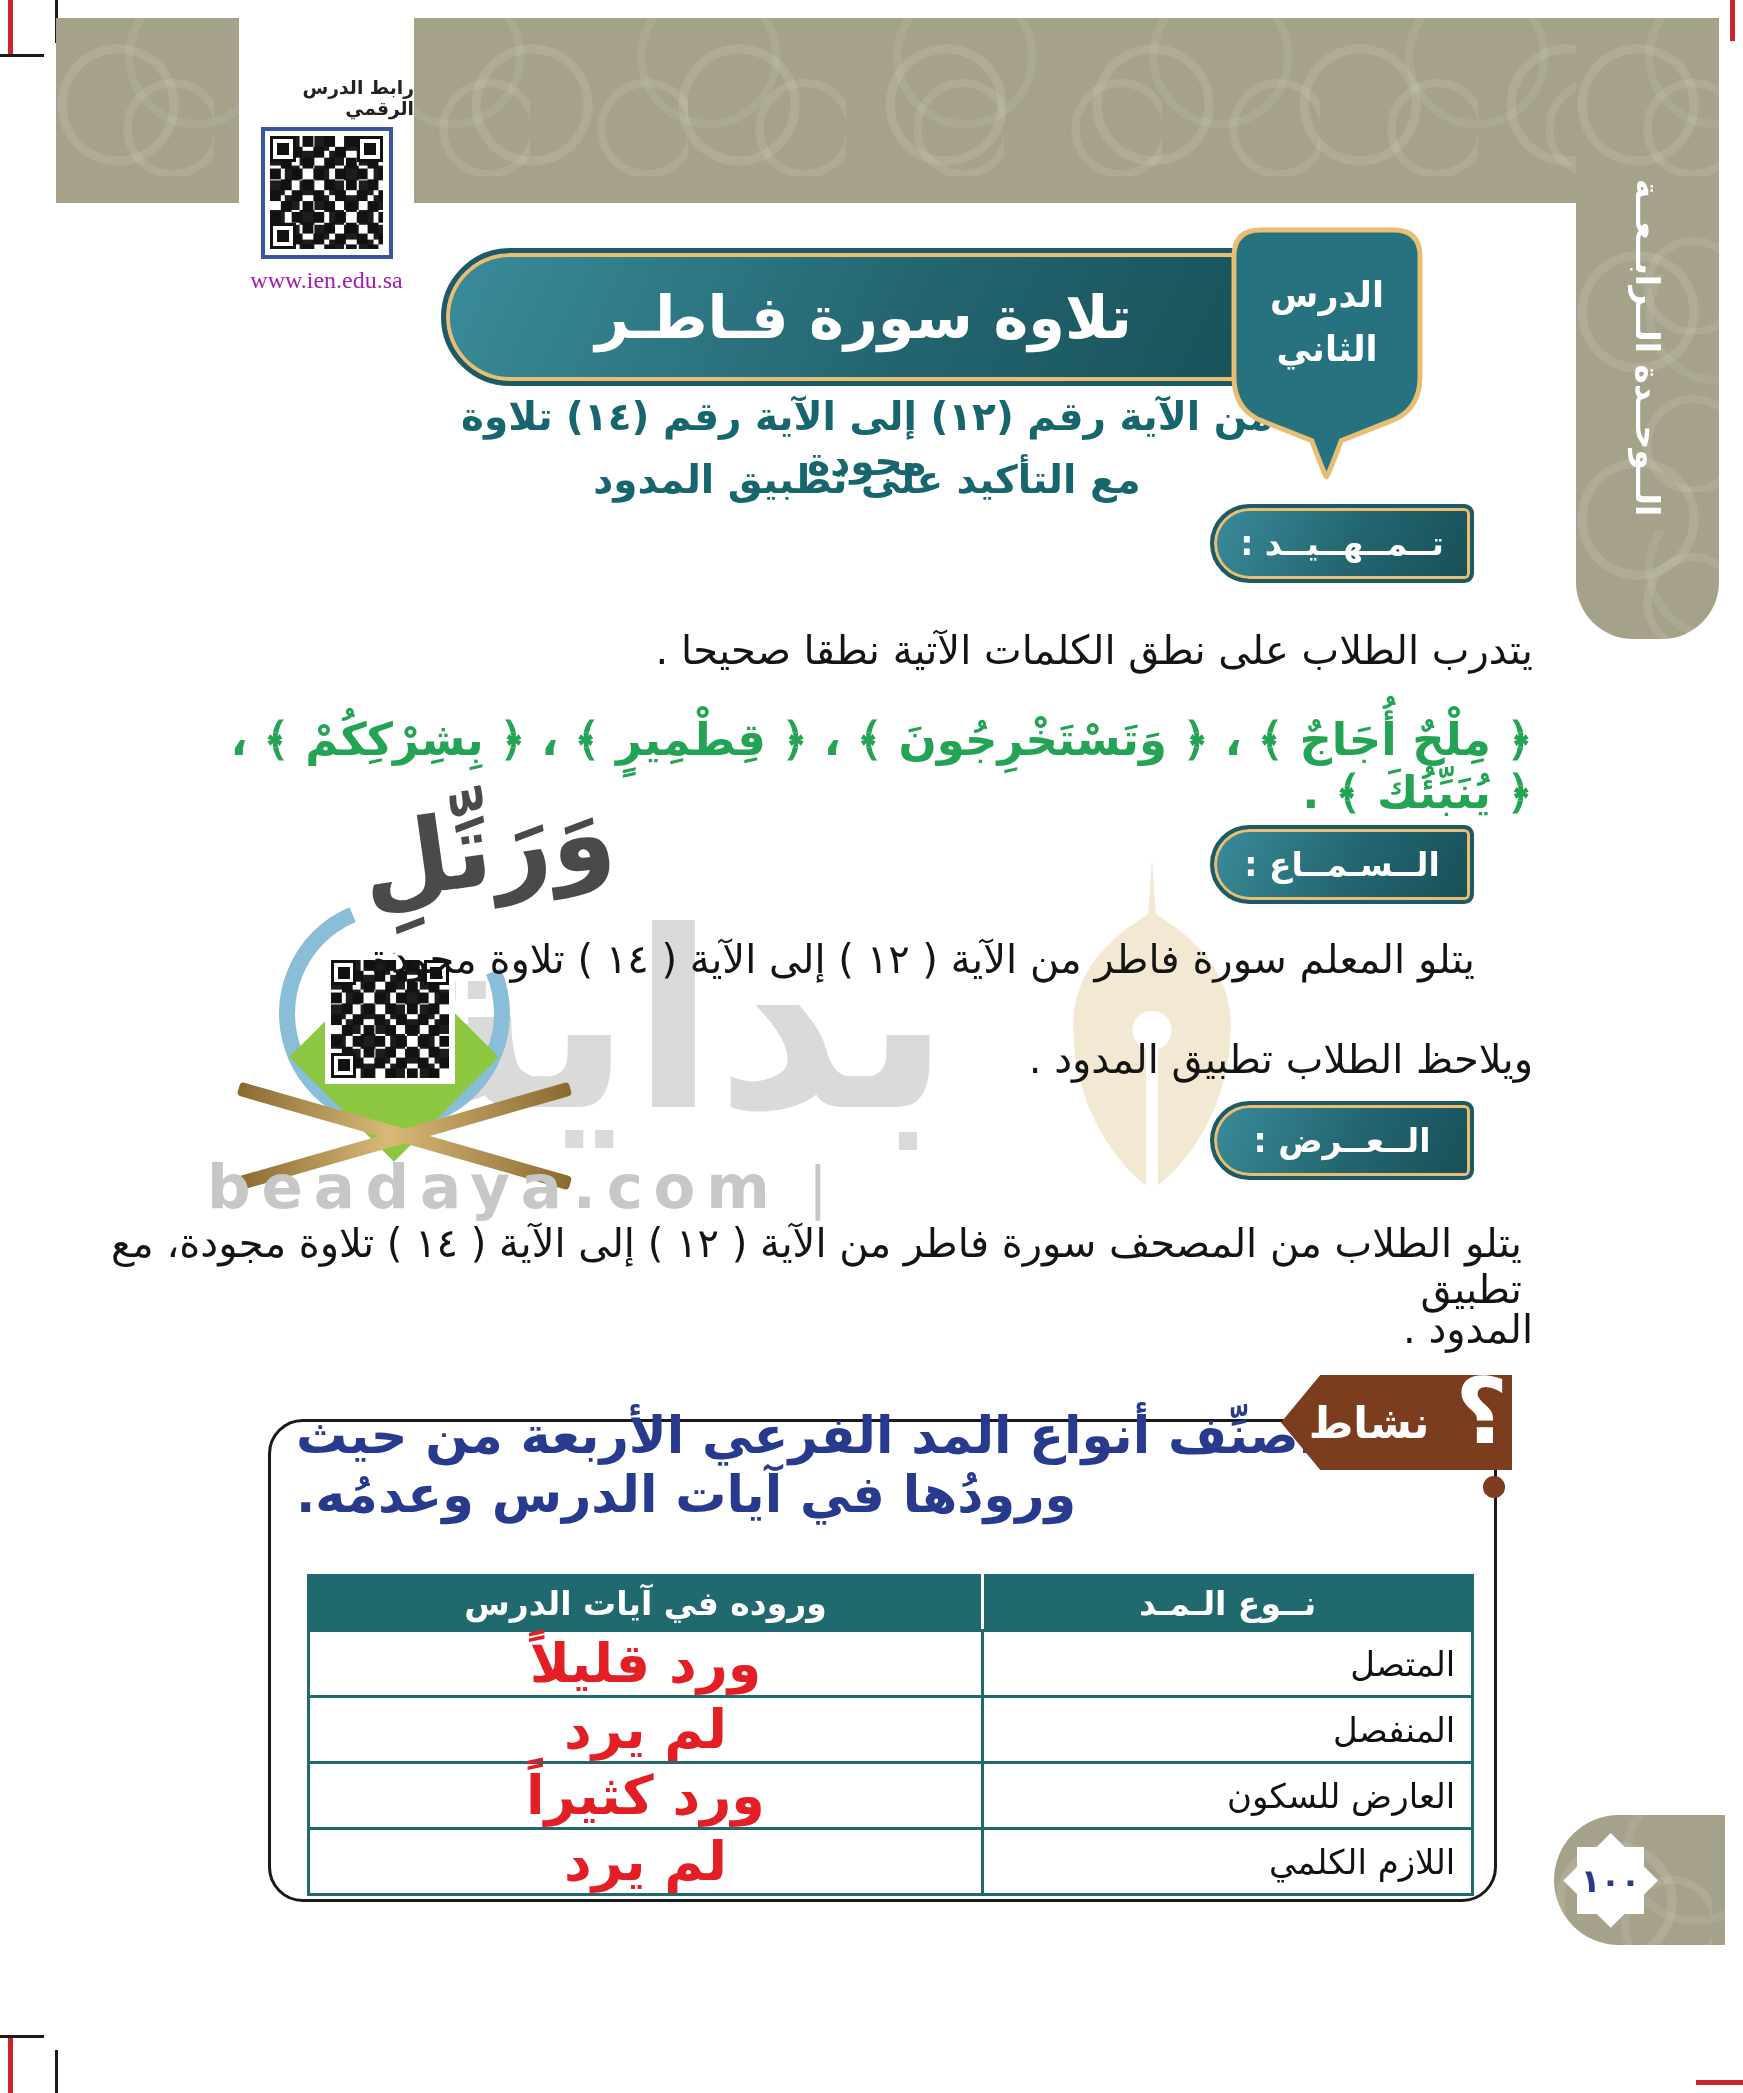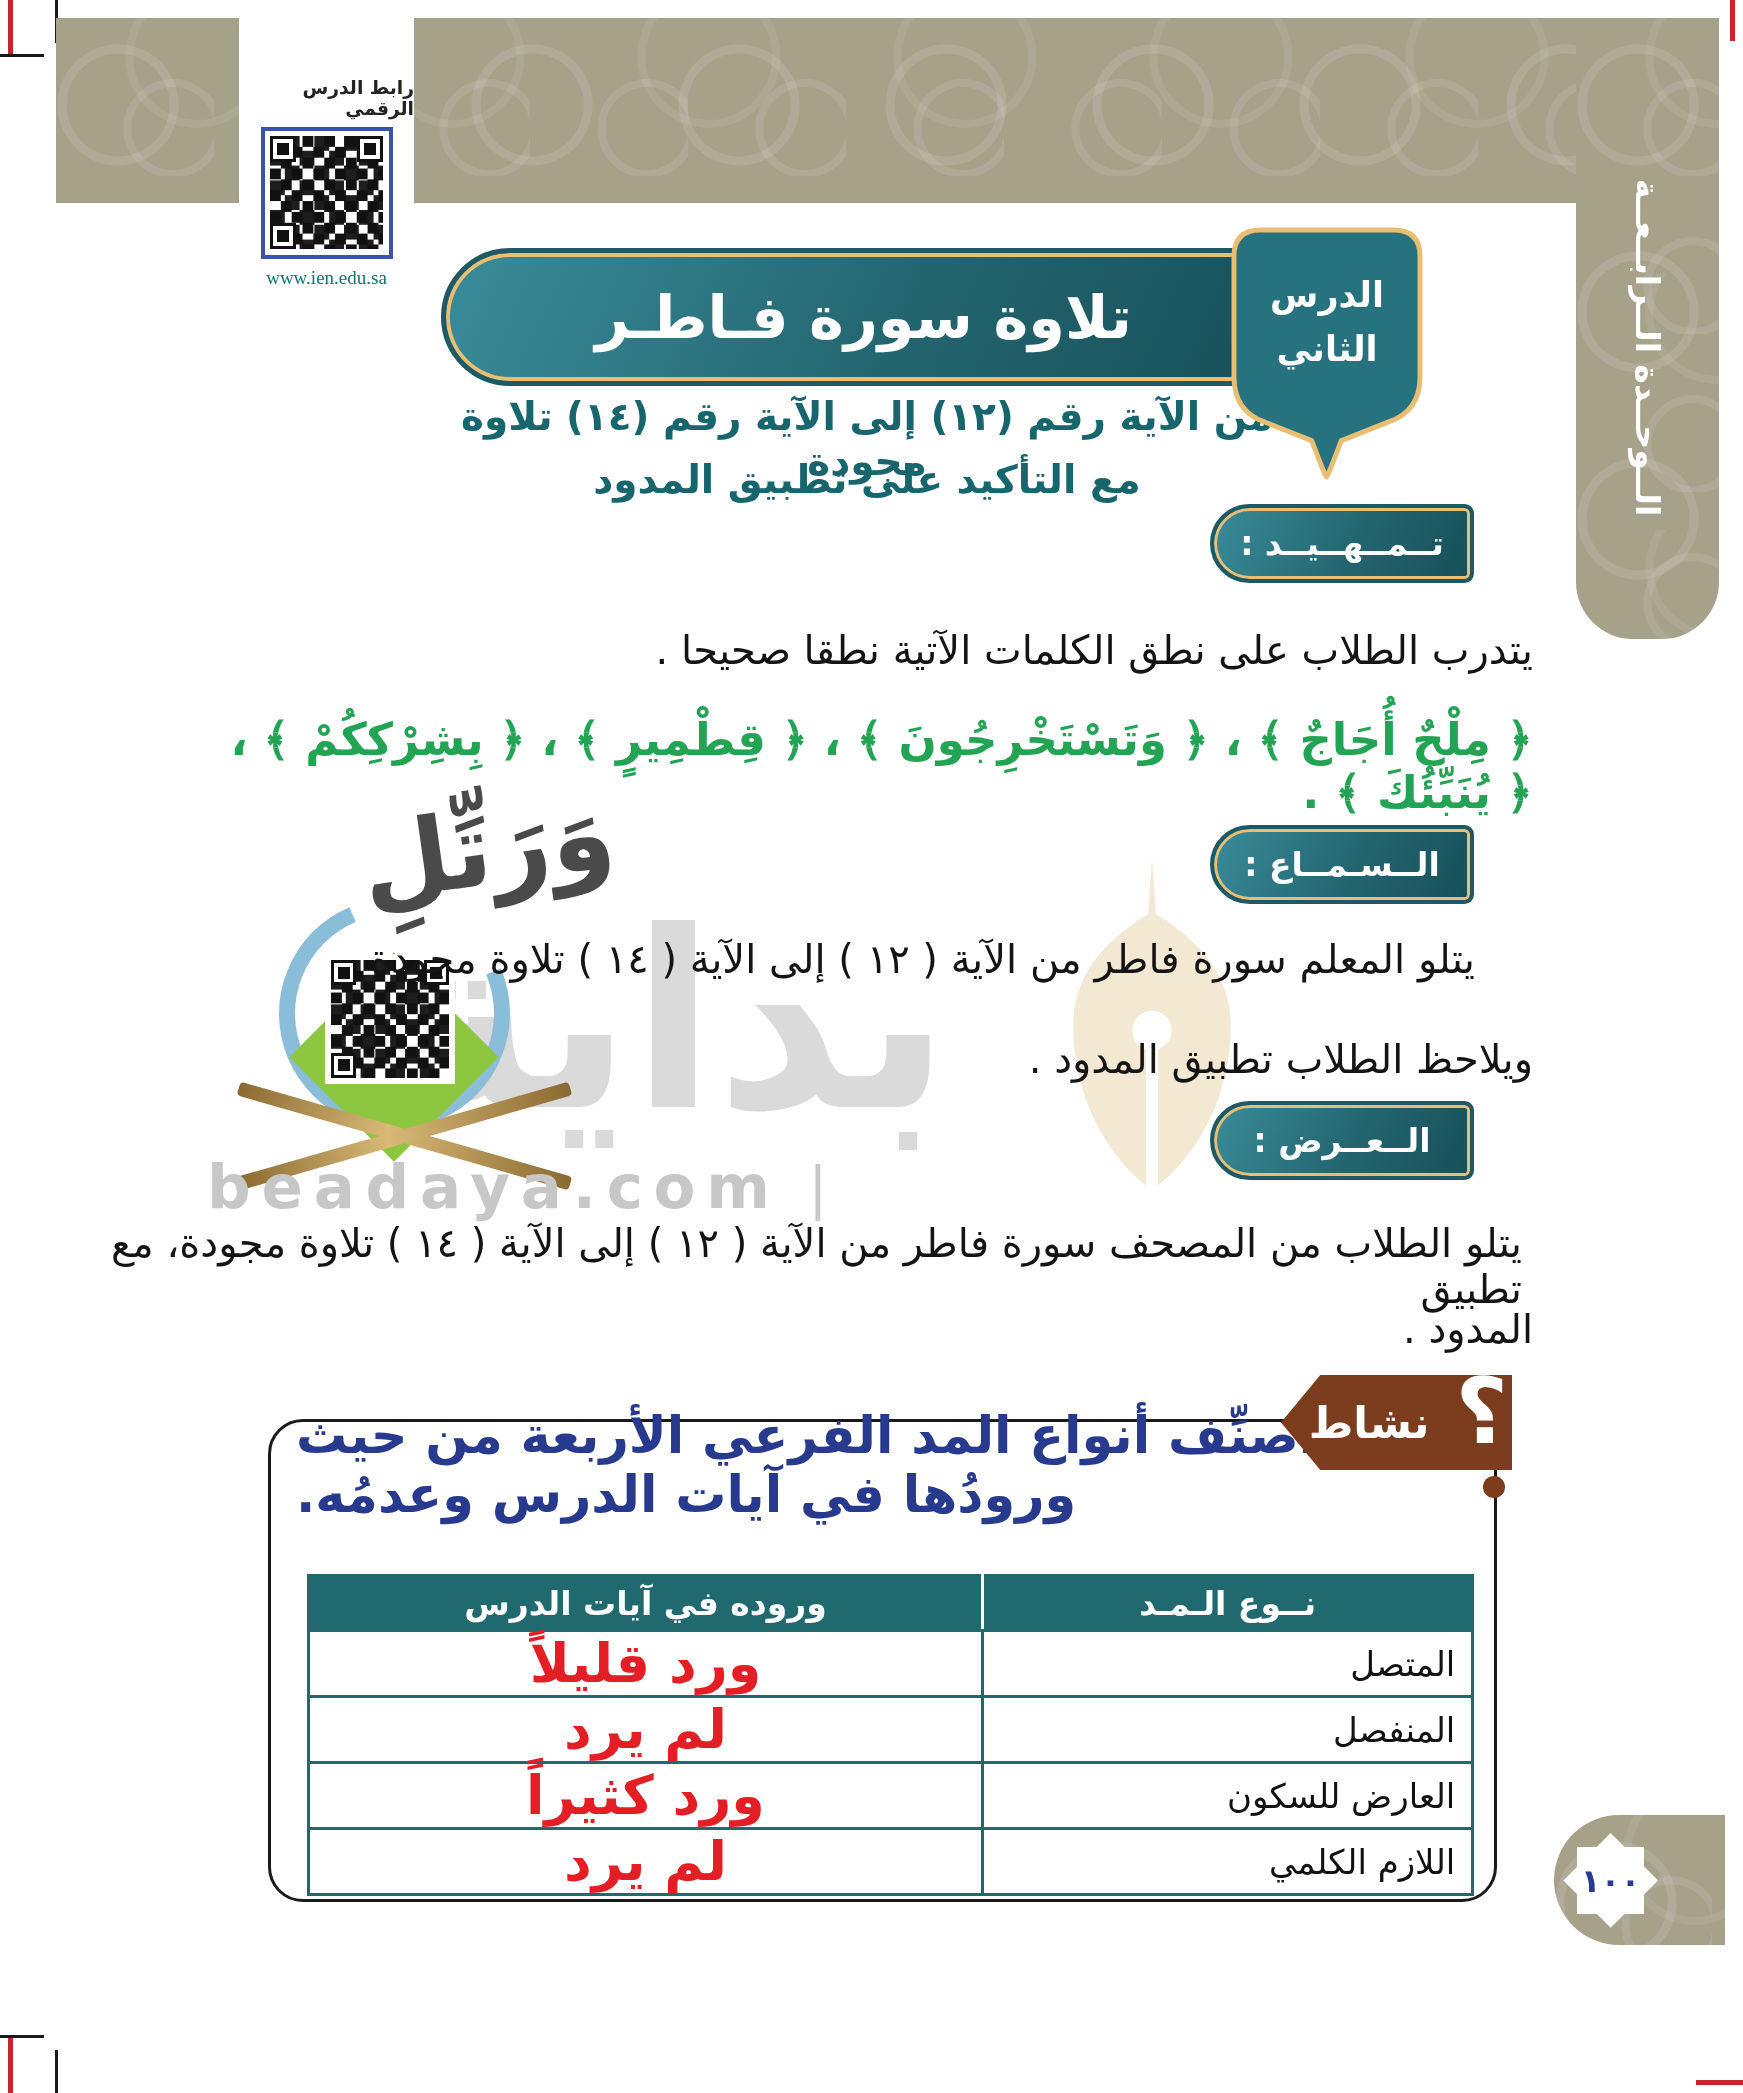--- a/index.html
+++ b/index.html
@@ -32,21 +32,21 @@
   .qr-card .qr-label { margin-top:59px; font-size:18.7px; font-weight:bold; color:#222; direction:rtl; }
   .qr-frame { margin-top:7.9px; width:132px; height:132px; border:4.9px solid #3b55a5; background:#fff; padding:5.9px; }
   .qr-fill { position:relative; width:100%; height:100%;
     background-image:
       repeating-conic-gradient(rgba(17,17,17,.95) 0% 25%, rgba(255,255,255,0) 0% 50%),
       repeating-conic-gradient(#111 0% 25%, #fff 0% 50%);
     background-size:29.6px 29.6px, 21.7px 21.7px; }
   .qr-finder { position:absolute; width:25.6px; height:25.6px; border:3.9px solid #111; background:#fff; }
   .qr-finder::after { content:""; position:absolute; inset:3.9px; background:#111; }
   .qr-finder.tl { left:0; top:0; } .qr-finder.tr { right:0; top:0; } .qr-finder.bl { left:0; bottom:0; }
-  .qr-url { margin-top:8.9px; font-size:19px; color:#0f766e; font-family:"Liberation Serif","DejaVu Serif",serif;text-align:center; }
+  .qr-url { margin-top:8.9px; font-size:24px; color:#a21caf; font-family:"Liberation Serif","DejaVu Serif",serif;text-align:center; }
 
   
   .wm { position:absolute; z-index:0; }
   .wm-letters { left:197px; top:887px; width:946px; font-size:246px; line-height:1.1; color:#dadada;
                 direction:rtl; text-align:center; font-weight:bold; }
   .wm-siteline { left:207px; top:1151px; width:1005px; display:flex; align-items:center; gap:27.6px; }
   .wm-siteline .wm-url { font-size:61px; font-weight:bold; letter-spacing:10.8px; color:#c7c7c7; }
   .wm-siteline .wm-sep { font-size:57px; color:#c7c7c7; }
   .wm-siteline .wm-ar { font-size:44px; font-weight:bold; color:#cecece; direction:rtl; }
   .wm-pen { left:1029px; top:855px; width:246px; height:340px; }

